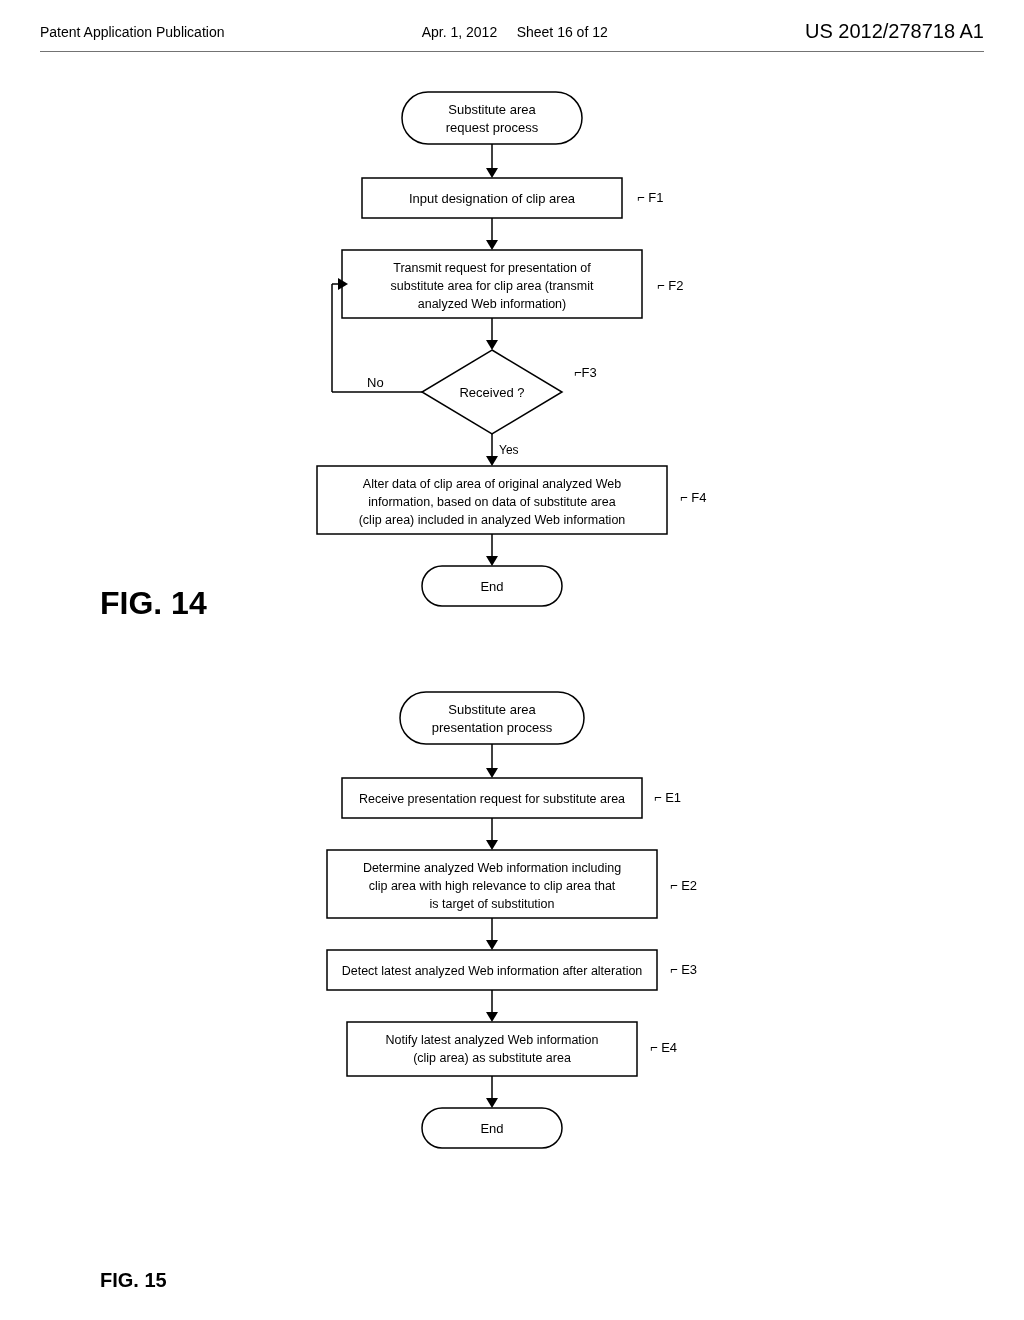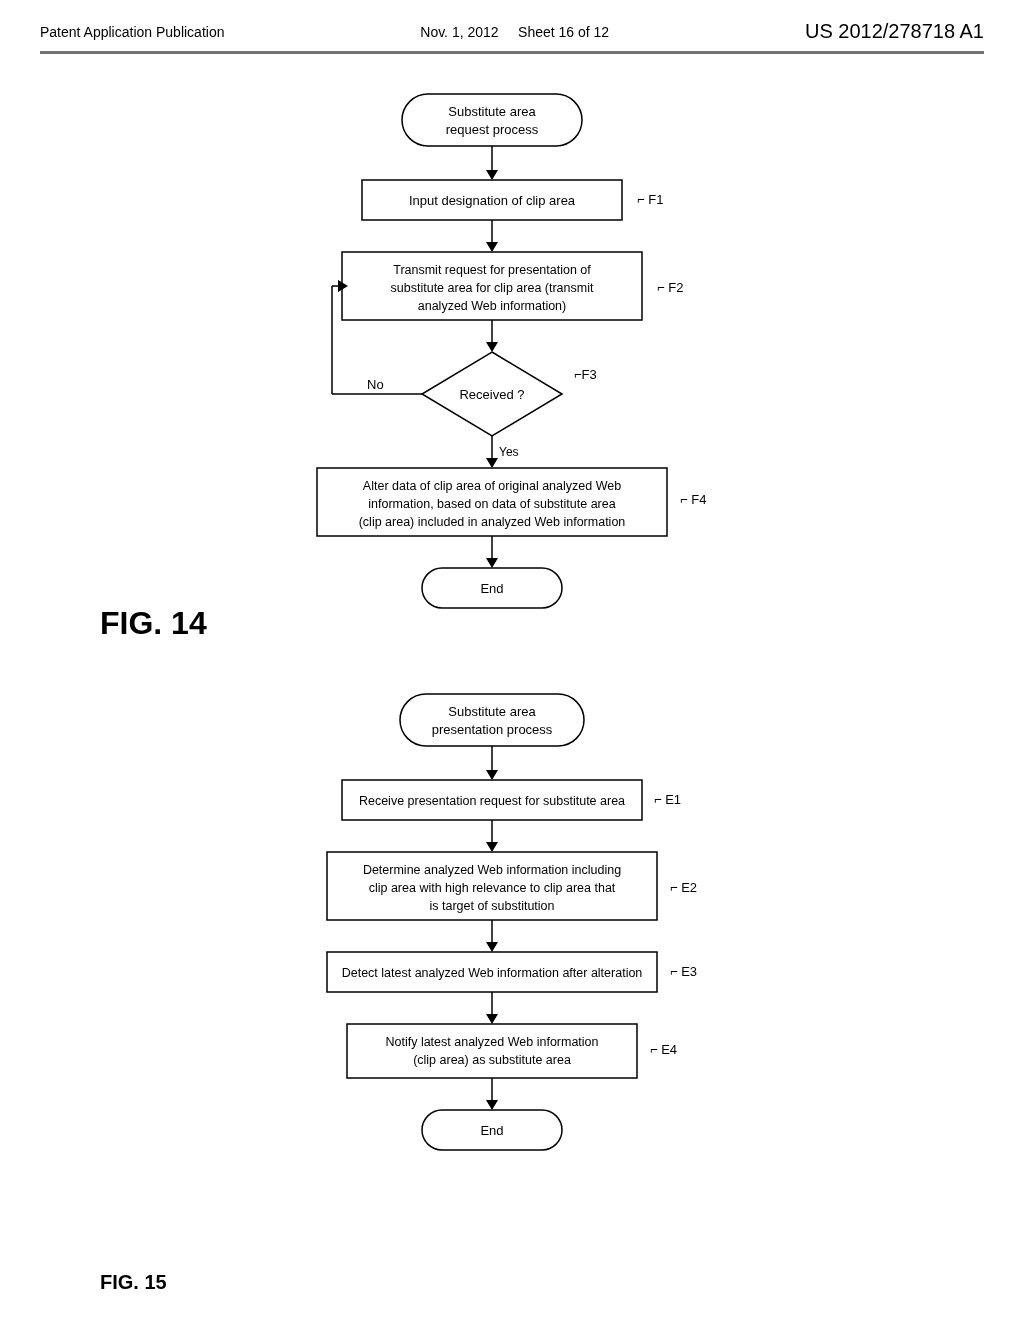--- a/index.html
+++ b/index.html
@@ -16,21 +16,21 @@
       min-height: 1320px;
       background: #fff;
       padding: 20px 40px;
       position: relative;
     }
 
     .header {
       display: flex;
       justify-content: space-between;
       align-items: center;
-      border-bottom: 3px solid #737373;
+      border-bottom: 1px solid #737373;
       padding-bottom: 8px;
       margin-bottom: 30px;
     }
 
     .header-left {
       font-size: 14px;
       font-weight: normal;
     }
 
     .header-right {
@@ -42,29 +42,29 @@
     }
   </style>
 </head>
 <body>
 
 <div class="page">
 
   <div class="header">
     <div class="header-left">Patent Application Publication</div>
     <div class="header-center">
-      <span>Nov. 1, 2012</span>
+      <span>Apr. 1, 2012</span>
       &nbsp;&nbsp;&nbsp;
       <span>Sheet 16 of 12</span>
     </div>
     <div class="header-right">US 2012/278718 A1</div>
   </div>
 
   <div style="position:relative; display:flex; flex-direction:column; align-items:center; margin-bottom: 40px;">
-    <div style="position:absolute; left:60px; bottom:2px; font-size:32px; font-weight:bold;">FIG. 14</div>
+    <div style="position:absolute; left:60px; bottom:20px; font-size:32px; font-weight:bold;">FIG. 14</div>
 
     <svg width="520" height="560" viewBox="0 0 520 560">
 
       <rect x="150" y="10" width="180" height="52" rx="26" ry="26" fill="white" stroke="black" stroke-width="1.5"></rect>
       <text x="240" y="32" text-anchor="middle" font-size="13" font-family="Arial">Substitute area</text>
       <text x="240" y="50" text-anchor="middle" font-size="13" font-family="Arial">request process</text>
 
       <line x1="240" y1="62" x2="240" y2="90" stroke="black" stroke-width="1.5"></line>
       <polygon points="234,86 246,86 240,96" fill="black"></polygon>
 

